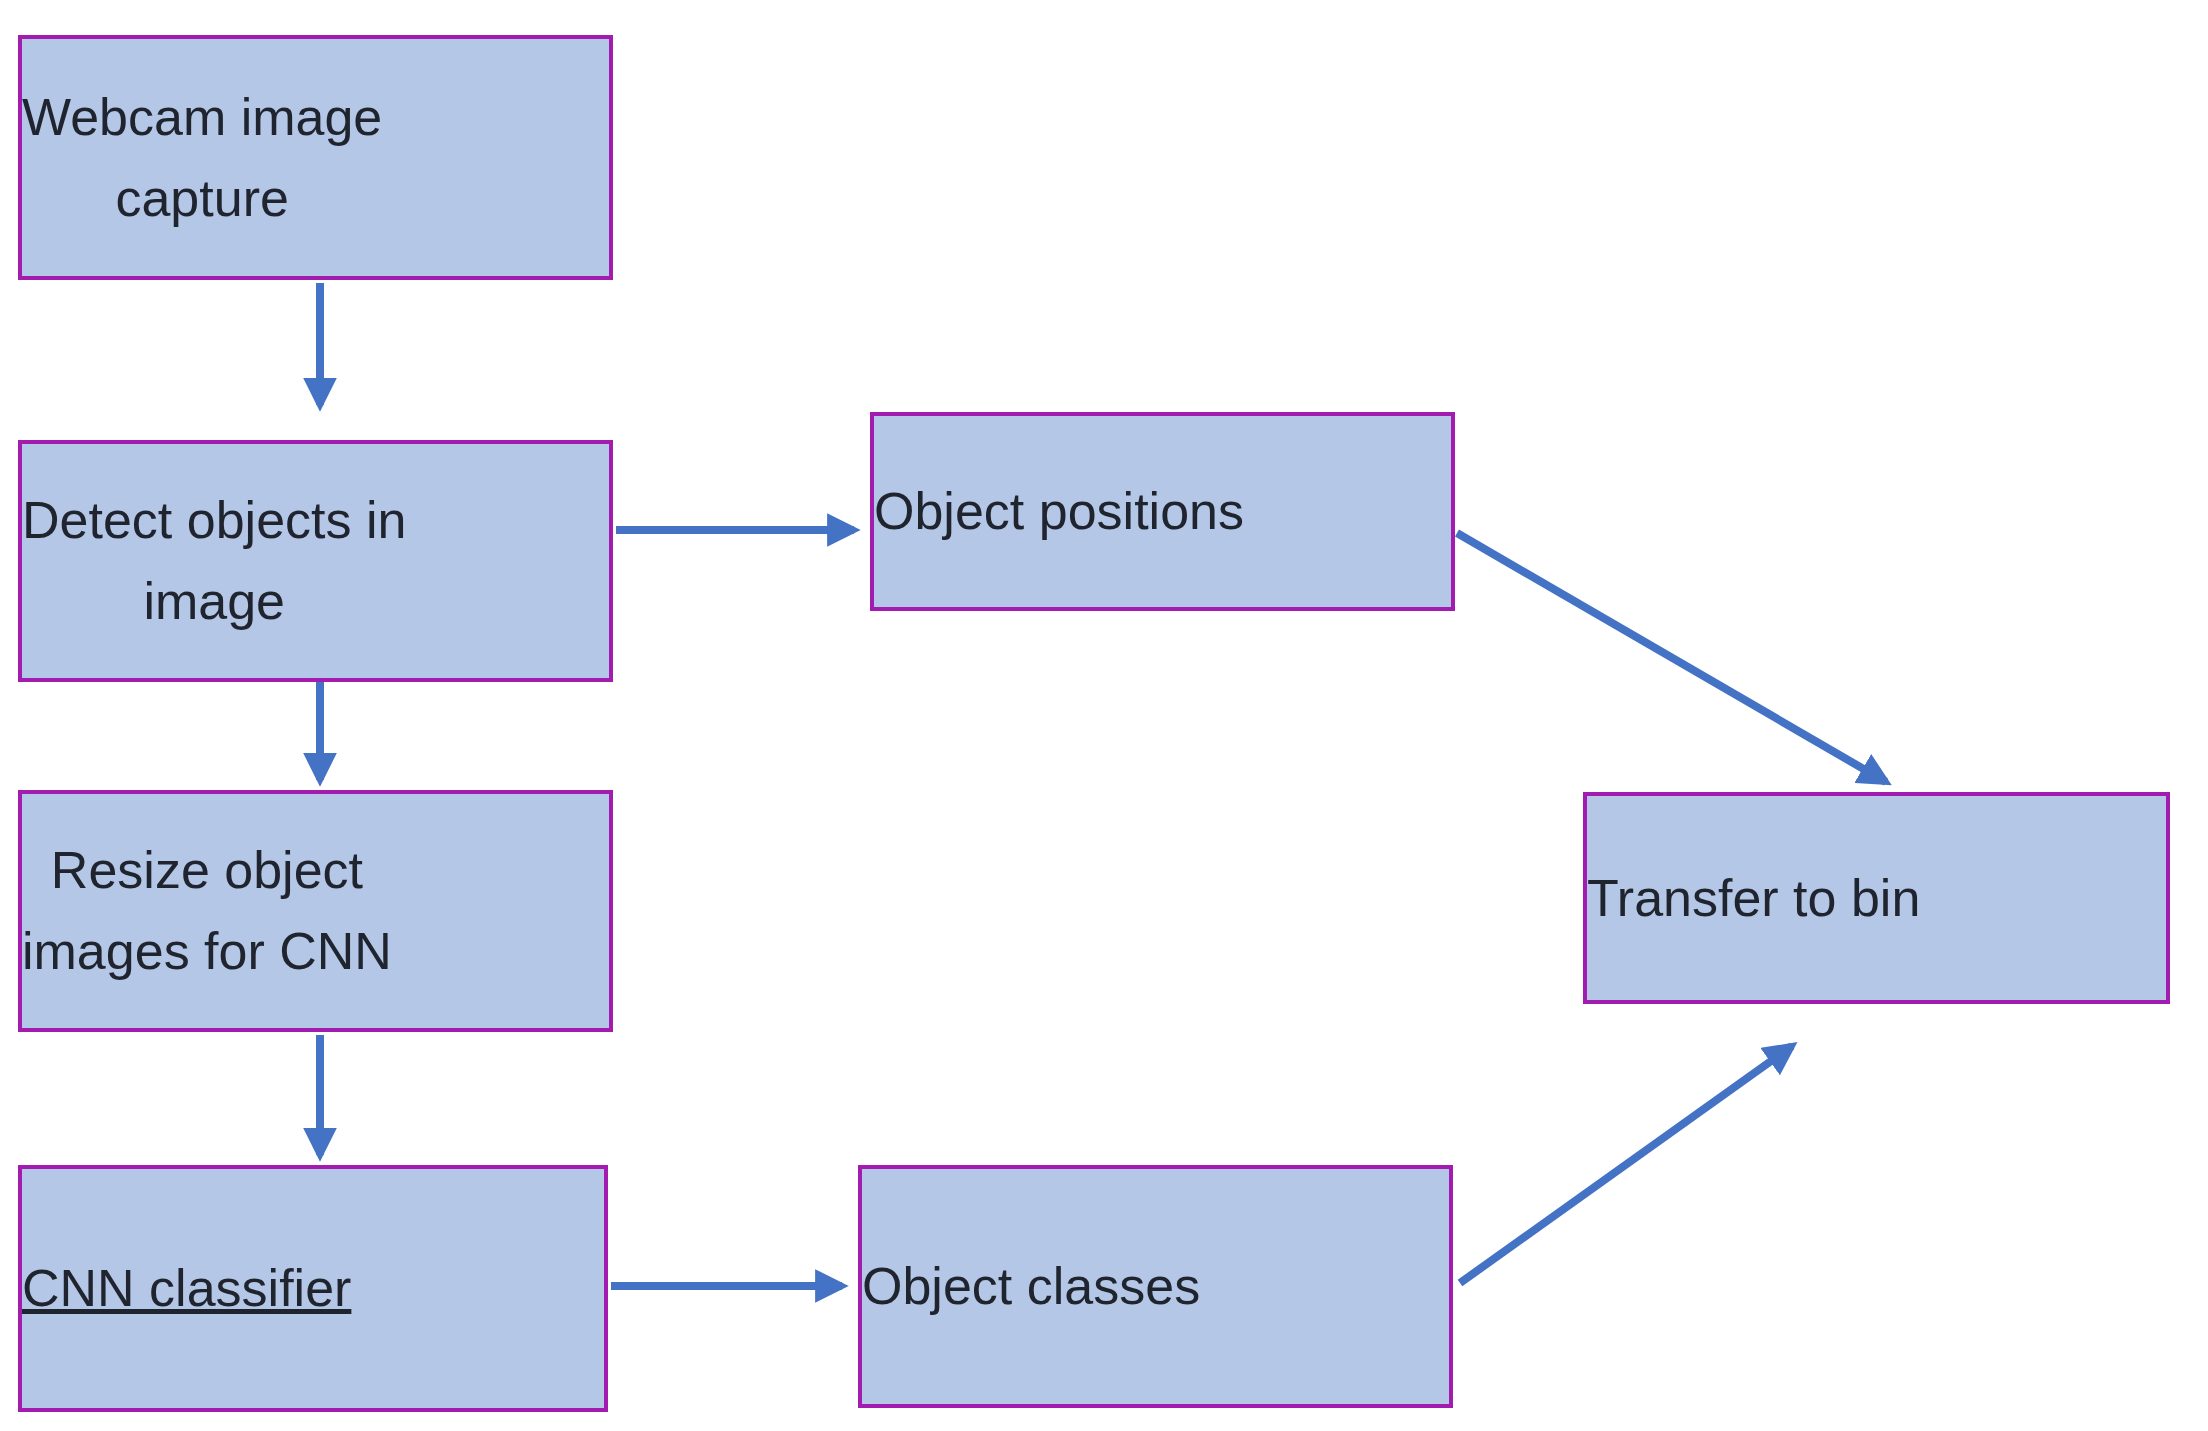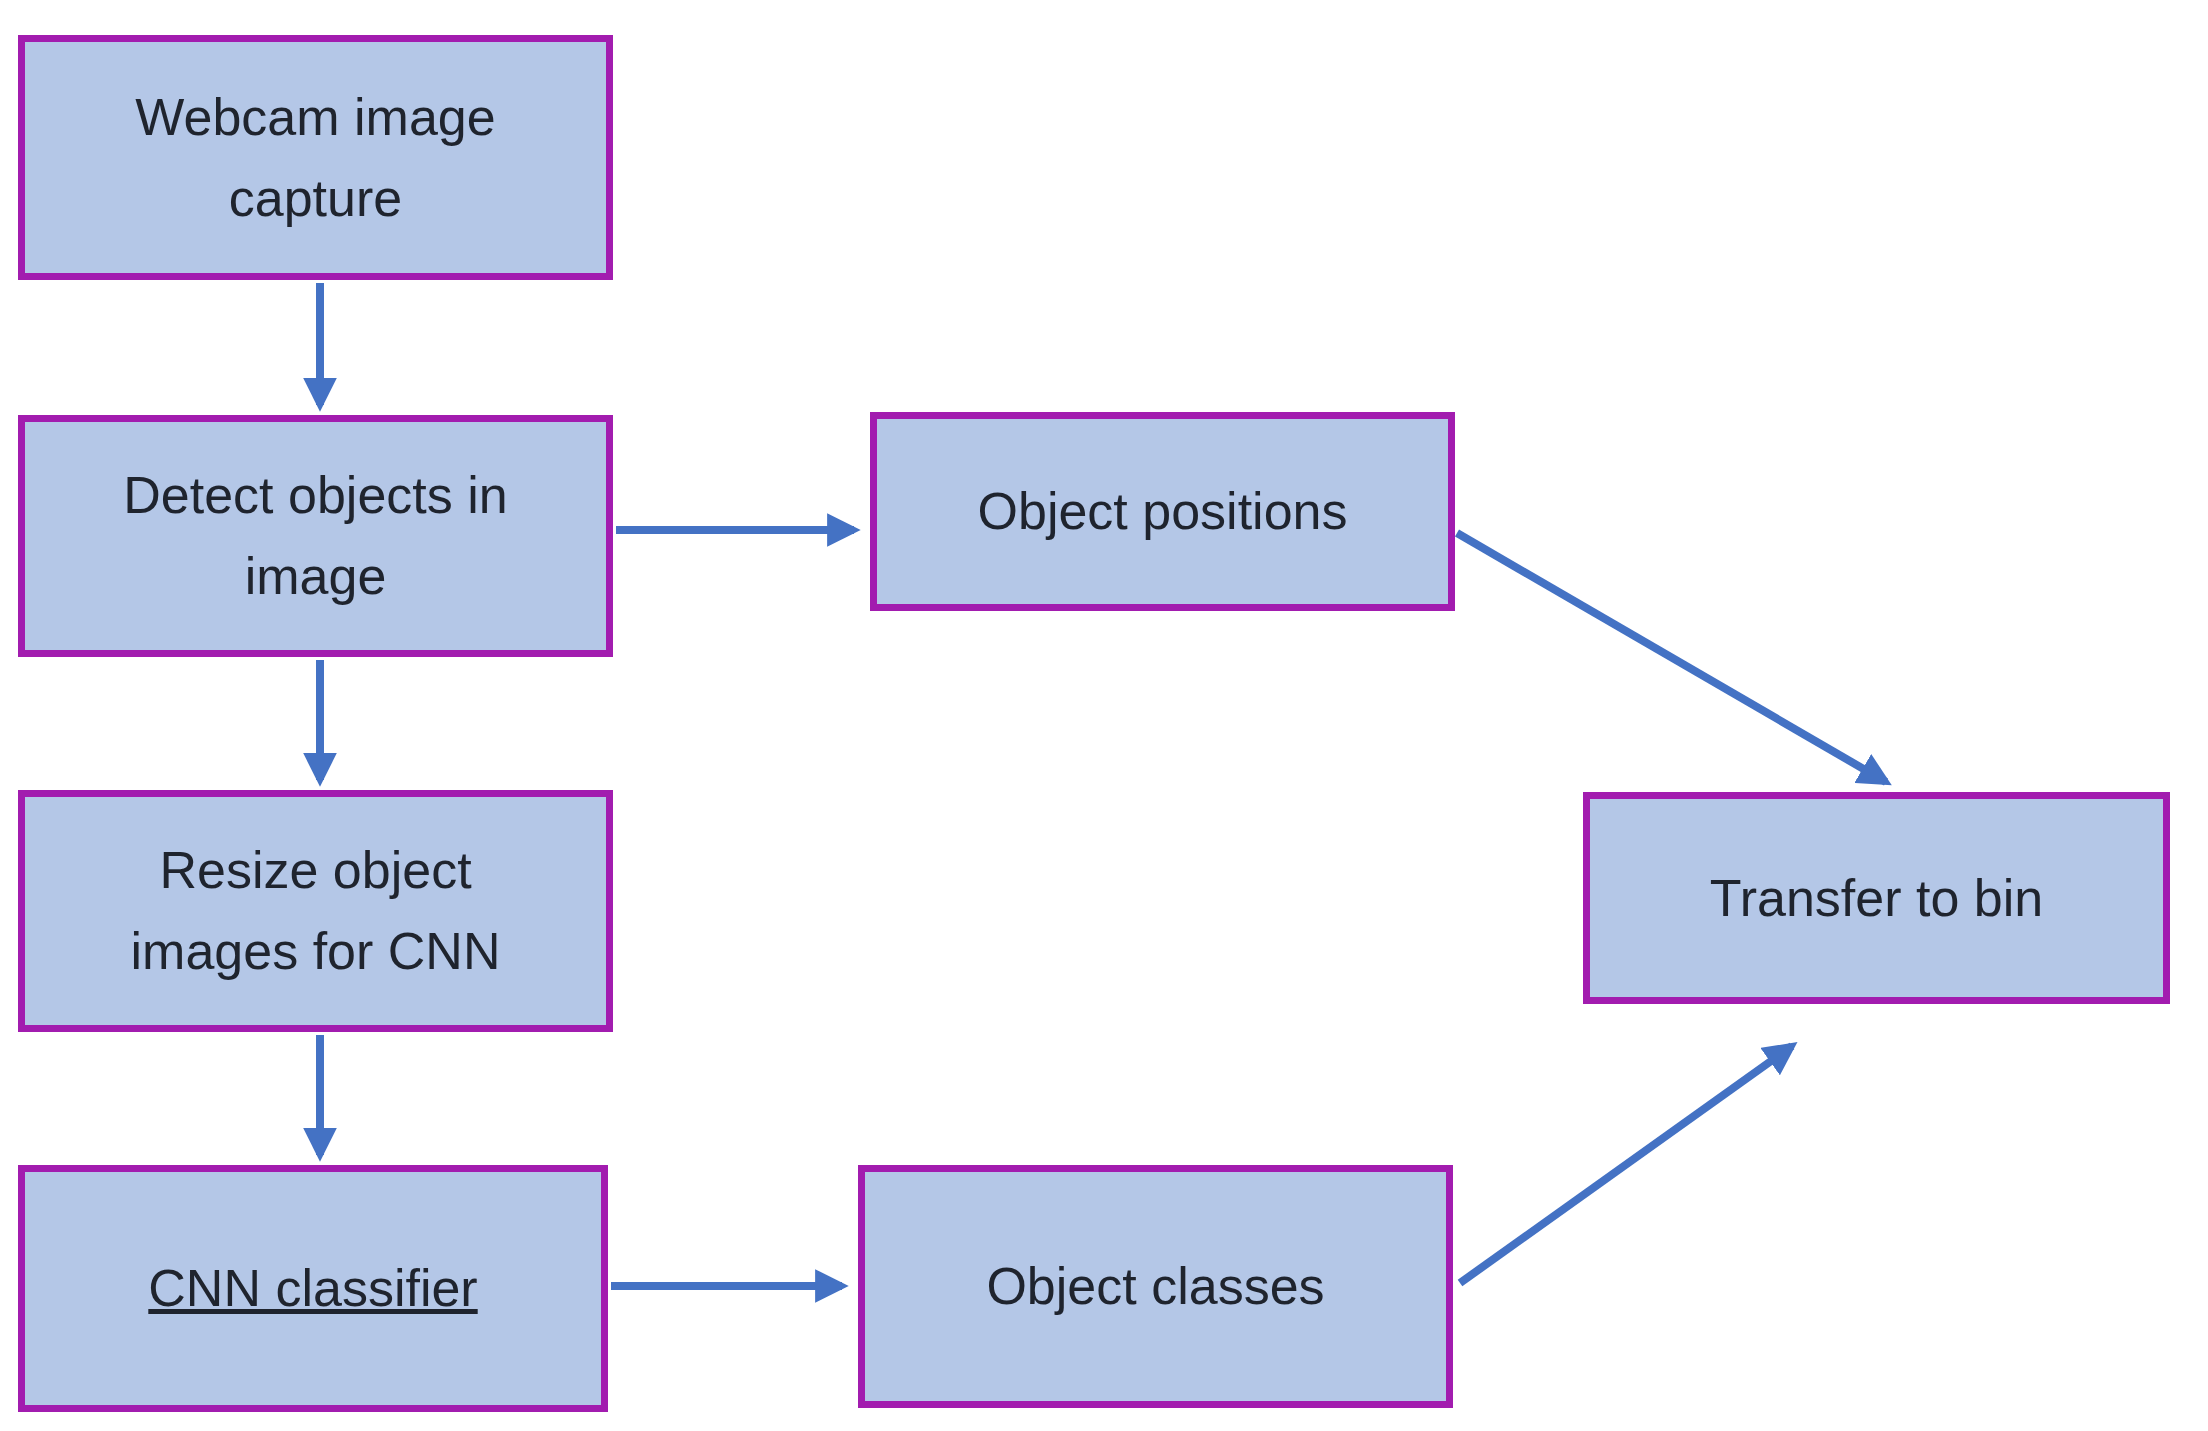--- a/index.html
+++ b/index.html
@@ -7,33 +7,32 @@
     position:relative;
     width:2208px;height:1431px;
     background:#ffffff;
     font-family:"Liberation Sans", sans-serif;
     overflow:hidden;
   }
   .node{
     position:absolute;
     box-sizing:border-box;
     background:#b4c7e7;
-    border:7px solid #a21caf;
+    border:4px solid #a21caf;
     display:flex;
     align-items:center;
-    justify-content:center;
     text-align:center;
     color:#1f242e;
     font-size:52px;
     line-height:1.55;
     white-space:pre-line;
   }
   
   .n-webcam   {left:18px;  top:35px;   width:595px; height:245px;}
-  .n-detect   {left:18px;  top:415px;  width:595px; height:242px;}
+  .n-detect   {left:18px;  top:440px;  width:595px; height:242px;}
   .n-resize   {left:18px;  top:790px;  width:595px; height:242px;}
   .n-cnn      {left:18px;  top:1165px; width:590px; height:247px;text-decoration:underline;}
   
   .n-positions{left:870px; top:412px;  width:585px; height:199px;}
   .n-classes  {left:858px; top:1165px; width:595px; height:243px;}
   
   .n-transfer {left:1583px;top:792px;  width:587px; height:212px;}
 
   svg.arrows{position:absolute;left:0;top:0;width:2208px;height:1431px;pointer-events:none;}
   svg.arrows line{stroke:#4472c4;stroke-width:8;}

